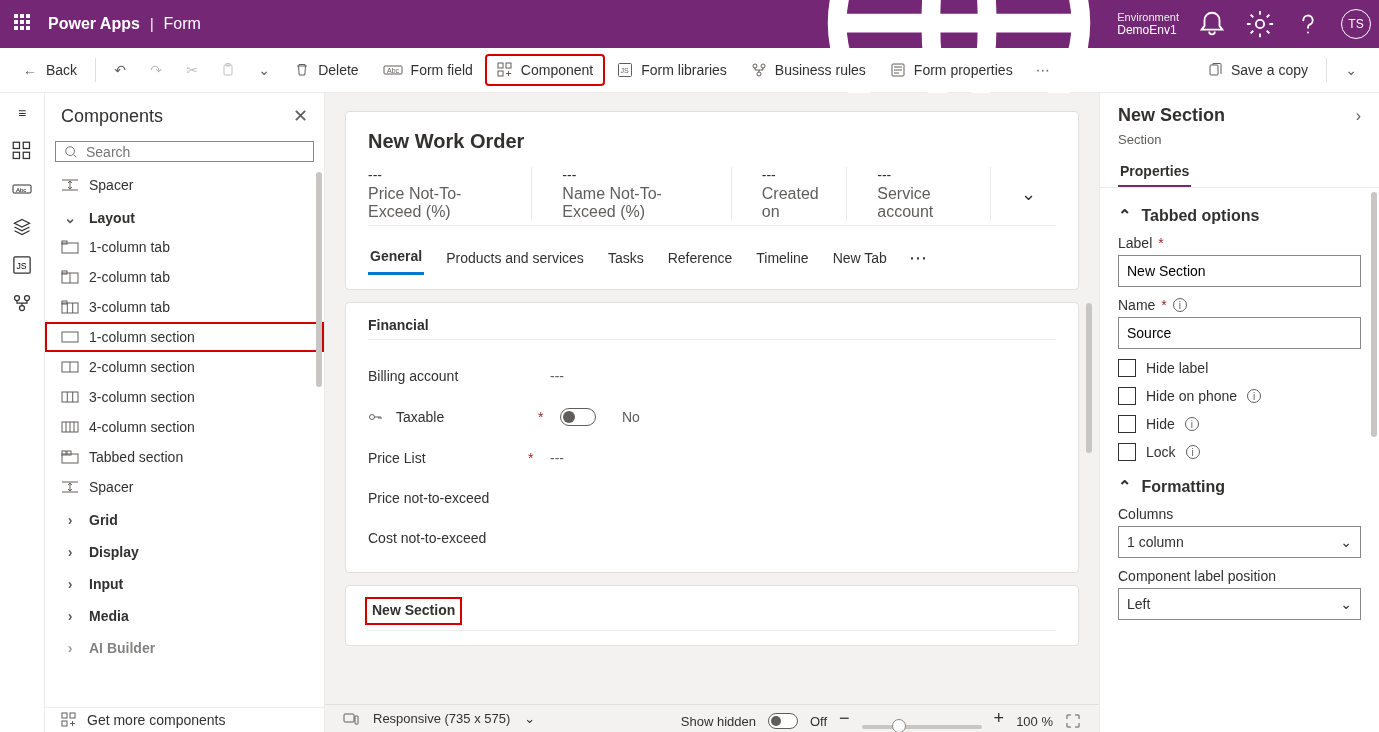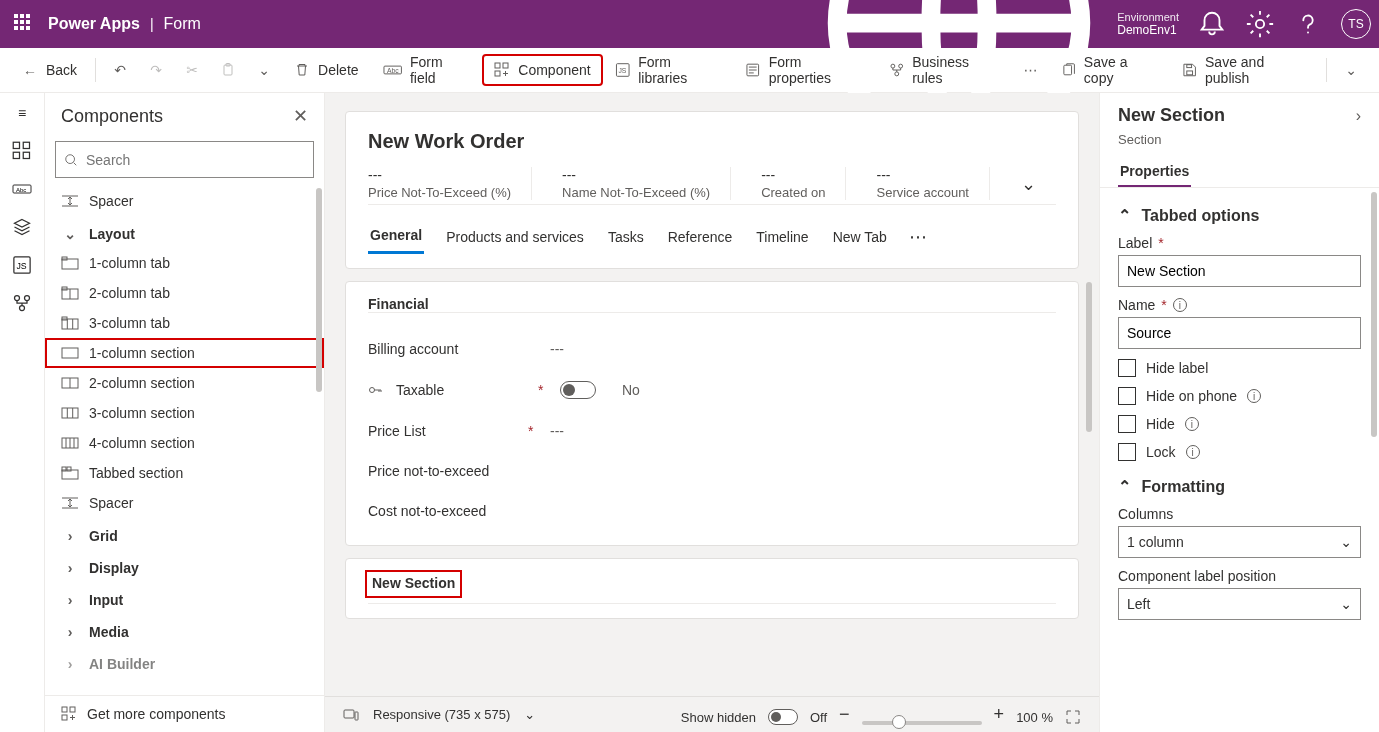--- a/index.html
+++ b/index.html
@@ -29,60 +29,60 @@
 
 
 .main { display: flex; height: calc(100vh - 93px); }
 .mini-rail { width: 45px; background: #fff; border-right: 1px solid #edebe9; display: flex; flex-direction: column; align-items: center; padding-top: 10px; gap: 18px; }
 .mini-rail .ri { width: 20px; height: 20px; display:flex;align-items:center;justify-content:center; color:#323130; cursor:pointer; }
 
 
 .panel { width: 280px; background: #fff; border-right: 1px solid #edebe9; display: flex; flex-direction: column; min-width: 280px; }
 .panel-head { display: flex; align-items: center; padding: 12px 16px; font-weight: 400; font-size: 18px; }
 .panel-head .close { margin-left: auto; font-size: 18px; cursor:pointer; color:#605e5c; }
-.panel-search { margin: 2px 10px 8px; border: 1px solid #8a8886; height: 37px; display: flex; align-items: center; padding: 0 8px; gap: 8px; color:#605e5c; }
+.panel-search { margin: 2px 10px 8px; border: 1px solid #8a8886; height: 21px; display: flex; align-items: center; padding: 0 8px; gap: 8px; color:#605e5c; }
 .panel-search input { border: none; outline: none; flex: 1; font-size: 14px; }
 .panel-list { flex: 1; overflow-y: auto; position: relative; padding-bottom: 8px; }
 .comp-item { display: flex; align-items: center; gap: 10px; padding: 7px 16px; cursor: pointer; font-size: 14px; }
 .comp-item.group { font-weight: 600; padding: 10px 16px 6px; }
 .comp-item .gi { width: 18px; height: 14px; display:inline-flex; align-items:center; justify-content:center; color:#605e5c; flex-shrink:0; }
 .comp-item.highlight { outline: 2px solid #d40000; outline-offset: -2px; }
-.panel-foot { border-top: 1px solid #edebe9; padding: 10px 16px; display:flex; gap:10px; color:#323130; cursor:pointer; }
+.panel-foot { border-top: 1px solid #edebe9; padding: 4px 16px; display:flex; gap:10px; color:#323130; cursor:pointer; }
 .panel-scroll-ind { position:absolute; right:2px; top:2px; width:6px; height:40%; background:#c8c6c4; border-radius:3px; }
 
 
 .canvas-wrap { flex: 1; background: #f3f2f1; display:flex; flex-direction:column; }
 .canvas-scroll { flex:1; overflow:auto; padding: 18px 20px 0; }
 .form-card { background:#fff; border:1px solid #e1dfdd; border-radius:4px; padding: 18px 22px 14px; }
 .form-title { font-size: 20px; font-weight:600; }
 .form-subtitle { font-size: 14px; color:#323130; margin-top:4px; }
 .header-row { display:flex; gap:30px; margin-top:14px; border-bottom:1px solid #edebe9; padding-bottom:4px; }
 .hcol { display:flex; flex-direction:column; gap:2px; border-right:1px solid #edebe9; padding-right:20px; }
 .hcol:last-child { border-right:none; }
 .hcol .v { color:#323130; }
-.hcol .l { font-size:13px; color:#605e5c; }
+.hcol .l { font-size:16px; color:#605e5c; }
 .hcol.chev { display:flex; align-items:center; justify-content:center; border:none; margin-left:auto;}
 .tabs { display:flex; gap:20px; margin-top:14px; align-items:center; }
 .tab { padding: 8px 2px; cursor:pointer; }
 .tab.active { border-bottom: 3px solid #0078d4; font-weight:600; }
 .tab-more { font-size:18px; letter-spacing:2px; cursor:pointer; }
 
 .section-card { background:#fff; border:1px solid #e1dfdd; border-radius:4px; margin-top:12px; padding: 14px 22px; position:relative; }
-.section-title { font-weight:600; border-bottom:1px solid #edebe9; margin-bottom:16px; }
+.section-title { font-weight:600; border-bottom:1px solid #edebe9; padding-bottom:6px; margin-bottom:16px; }
 .section-title.highlight { outline: 2px solid #d40000; outline-offset: 1px; display:inline-block; padding:2px 4px 4px; border-bottom:none; margin-bottom:4px; }
 .frow { display:flex; align-items:center; gap:10px; padding:12px 0; }
 .frow .flabel { width:150px; color:#323130; }
 .frow .req { color:#a4262c; width:12px; }
 .frow .fval { color:#605e5c; }
 .ficon { width:14px; height:14px; display:inline-flex; margin-right:4px; color:#605e5c; }
 .toggle { width:36px; height:18px; border:1px solid #605e5c; border-radius:10px; position:relative; background:#fff; }
 .toggle .knob { width:12px; height:12px; border-radius:50%; background:#605e5c; position:absolute; top:2px; left:2px; }
 .sec-scroll-ind { position:absolute; right:-14px; top:0; width:6px; height:150px; background:#c8c6c4; border-radius:3px; }
 
-.canvas-status { height:36px; background:#f3f2f1; border-top:1px solid #e1dfdd; display:flex; align-items:center; padding:0 18px; gap:14px; font-size:13px; }
+.canvas-status { height:28px; background:#f3f2f1; border-top:1px solid #e1dfdd; display:flex; align-items:center; padding:0 18px; gap:14px; font-size:13px; }
 .canvas-status .right { margin-left:auto; display:flex; align-items:flex-end; gap:12px; }
 .slider { width:120px; height:4px; background:#c8c6c4; position:relative; border-radius:2px; }
 .slider .h { width:14px;height:14px;border-radius:50%;background:#fff;border:1px solid #8a8886;position:absolute;top:-6px;left:30px; }
 .sw { width:30px;height:16px;border-radius:10px;background:#fff;border:1px solid #605e5c;position:relative; }
 .sw .k { width:10px;height:10px;border-radius:50%;background:#605e5c;position:absolute;top:2px;left:2px; }
 
 
 .prop { width: 280px; background:#fff; border-left:1px solid #edebe9; display:flex; flex-direction:column; min-width:280px; }
 .prop-head { padding: 12px 18px 6px; display:flex; align-items:center; }
 .prop-head .t { font-size:18px; font-weight:600; }
@@ -212,59 +212,49 @@
         <svg viewBox="0 0 16 16">
           <rect x="1.5" y="1.5" width="13" height="13" rx="1" fill="none" stroke="#605e5c"></rect>
           <text x="3.5" y="11" font-size="7" fill="#605e5c">JS</text>
         </svg>
       </span>
       <span>Form libraries</span>
     </div>
   <div class="cmd">
       <span class="ci">
         <svg viewBox="0 0 16 16">
-          <rect x="2" y="2" width="12" height="12" rx="1" fill="none" stroke="#605e5c"></rect>
-          <path d="M4 5h8M4 8h8M4 11h5" stroke="#605e5c"></path>
-        </svg>
-      </span>
-      <span>Form properties</span>
-    </div>
-  <div class="cmd">
-      <span class="ci">
-        <svg viewBox="0 0 16 16">
           <circle cx="4" cy="4" r="2" fill="none" stroke="#605e5c"></circle>
           <circle cx="12" cy="4" r="2" fill="none" stroke="#605e5c"></circle>
           <circle cx="8" cy="12" r="2" fill="none" stroke="#605e5c"></circle>
           <path d="M4 6v2h8V6M8 8v2" stroke="#605e5c" fill="none"></path>
         </svg>
       </span>
       <span>Business rules</span>
+    </div>
+  <div class="cmd">
+      <span class="ci">
+        <svg viewBox="0 0 16 16">
+          <rect x="2" y="2" width="12" height="12" rx="1" fill="none" stroke="#605e5c"></rect>
+          <path d="M4 5h8M4 8h8M4 11h5" stroke="#605e5c"></path>
+        </svg>
+      </span>
+      <span>Form properties</span>
     </div>
   <div class="cmd iconly">
       <span class="ci">⋯</span>
     </div>
   <div class="right">
     <div class="cmd">
         <span class="ci">
           <svg viewBox="0 0 16 16">
             <rect x="3" y="3" width="8" height="10" rx="1" fill="none" stroke="#605e5c"></rect>
             <path d="M6 3V1.5h7a1 1 0 0 1 1 1V12" fill="none" stroke="#605e5c"></path>
           </svg>
         </span>
         <span>Save a copy</span>
-      </div>
-    <div class="cmd">
-        <span class="ci">
-          <svg viewBox="0 0 16 16">
-            <path d="M2 2h9l3 3v9H2z" fill="none" stroke="#605e5c"></path>
-            <rect x="5" y="9" width="6" height="4" fill="none" stroke="#605e5c"></rect>
-            <rect x="5" y="2.5" width="5" height="3" fill="none" stroke="#605e5c"></rect>
-          </svg>
-        </span>
-        <span>Save and publish</span>
       </div>
     <span class="vsep"></span>
     <div class="cmd iconly">
         <span class="ci">⌄</span>
       </div>
   </div>
 </div>
 
 <div class="main">
 

